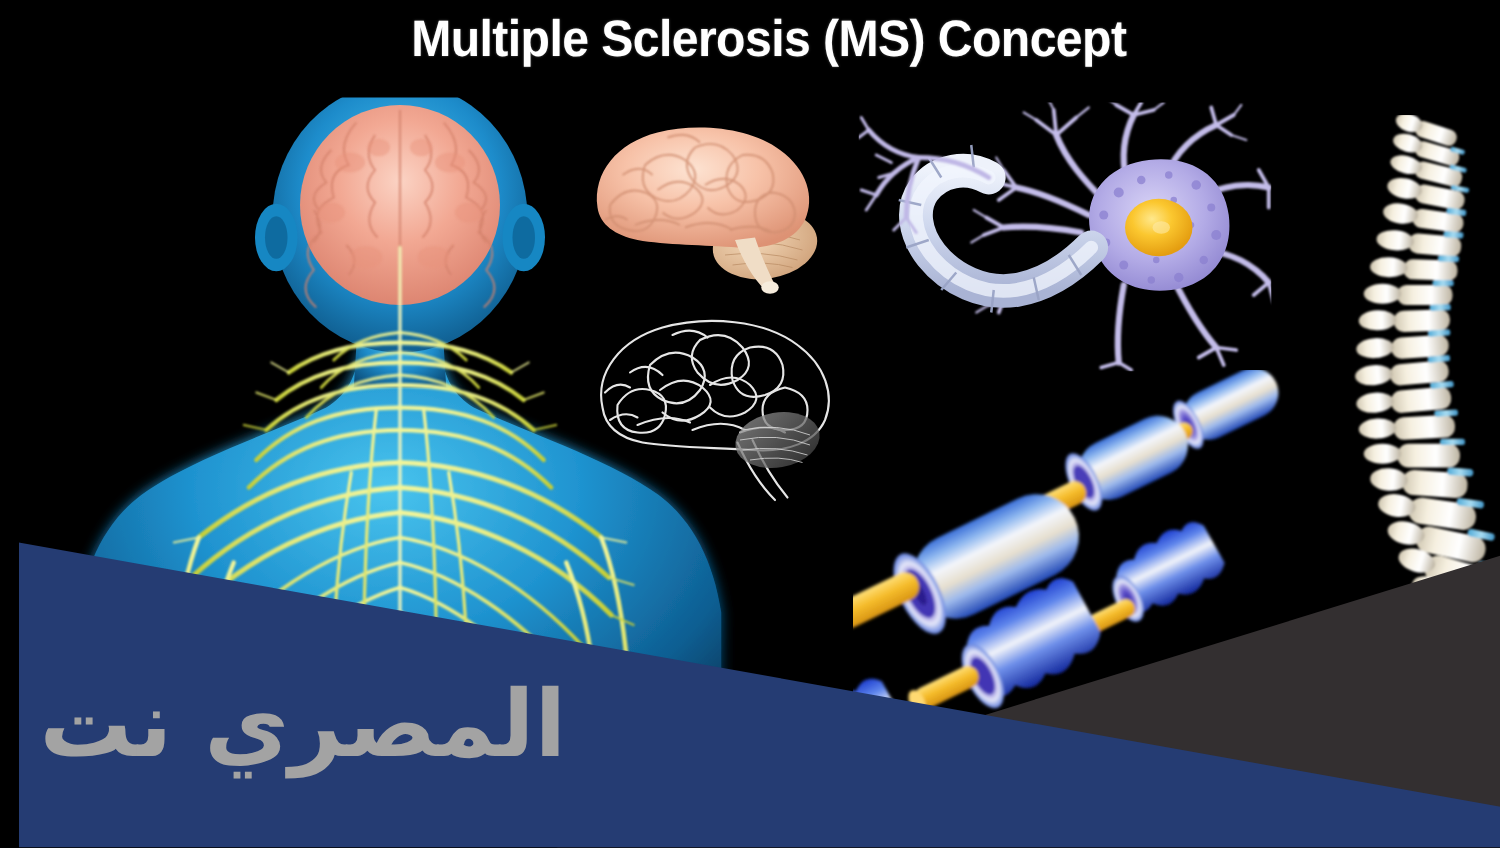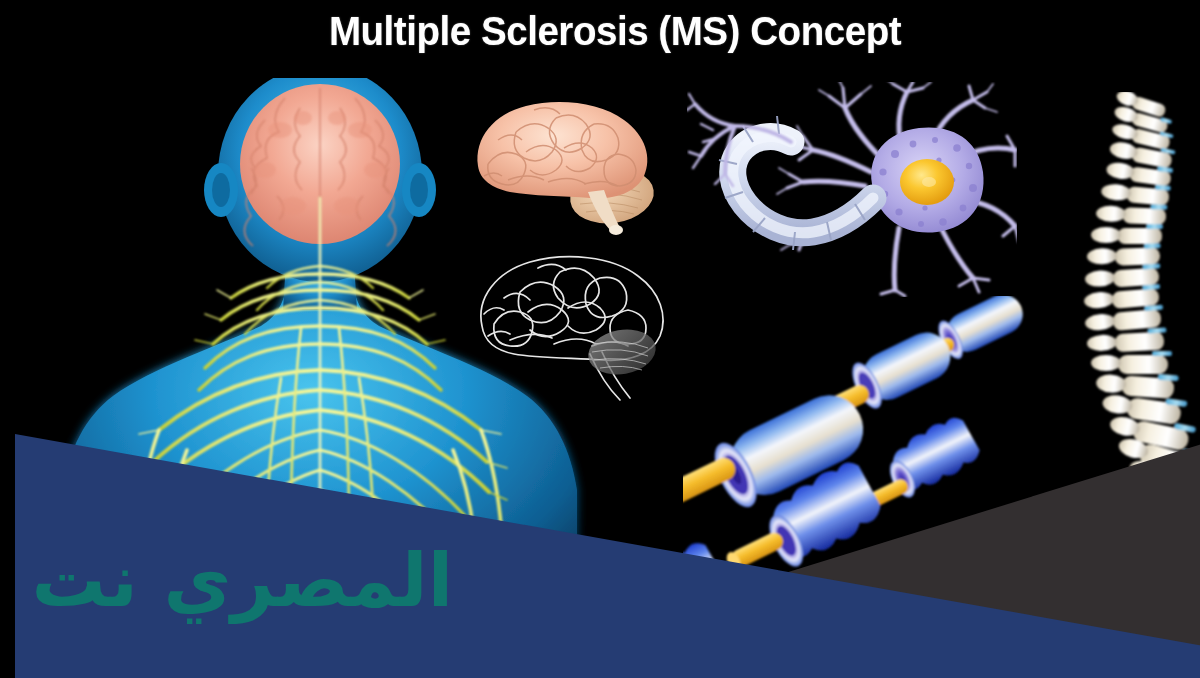--- a/index.html
+++ b/index.html
@@ -35,21 +35,21 @@
   
   #spine{position:absolute;left:1055px;top:92px;width:145px;height:400px;}
 
   
   #gray-wedge{position:absolute;left:0;top:0;width:1200px;height:678px;pointer-events:none;}
   #navy-wedge{position:absolute;left:0;top:0;width:1200px;height:678px;pointer-events:none;}
 
   
   #watermark{
     position:absolute;left:18px;top:528px;width:420px;height:104px;
-    color:#0f766e;font-size:74px;font-weight:bold;line-height:104px;
+    color:#a3a3a3;font-size:74px;font-weight:bold;line-height:104px;
     font-family:"DejaVu Sans","Liberation Sans",sans-serif;
     direction:rtl;text-align:right;white-space:nowrap;
     letter-spacing:1px;
   }
 </style>
 </head>
 <body>
 
 <div id="stage">
 

